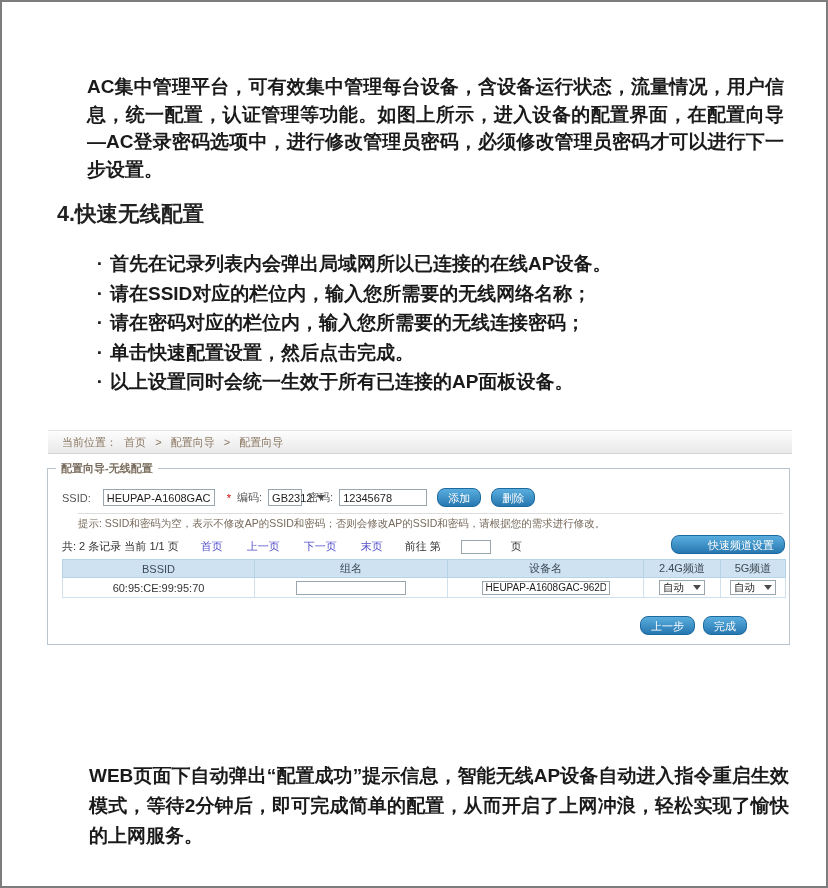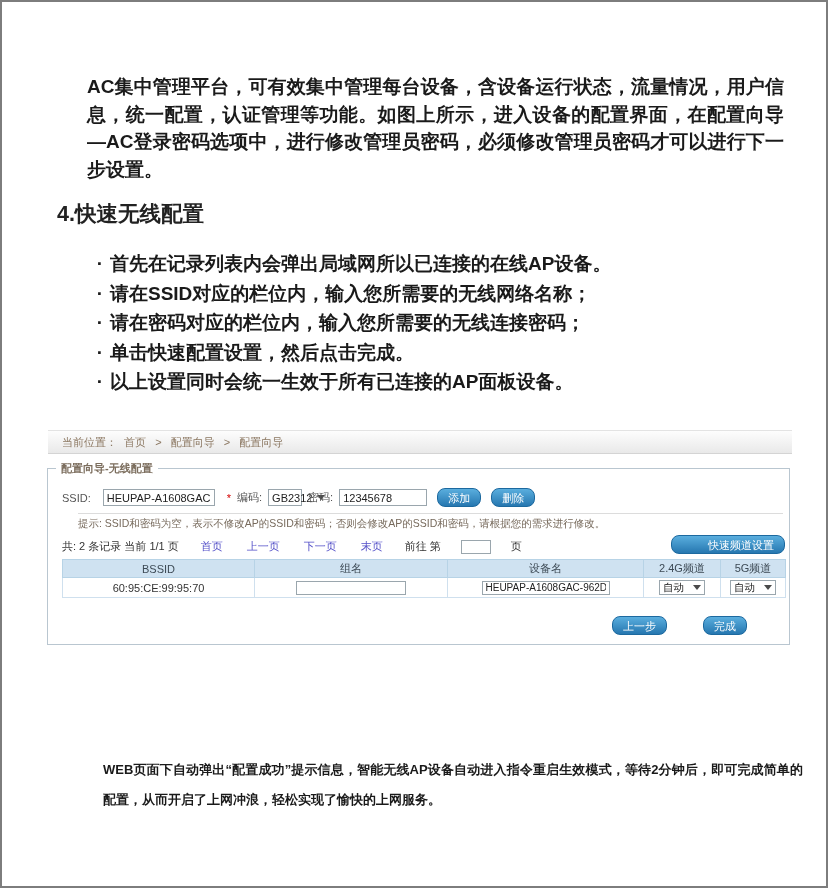--- a/index.html
+++ b/index.html
@@ -9,21 +9,21 @@
     font-family:"Liberation Sans","DejaVu Sans",sans-serif;color:#1a1a1a;
   }
   
   .intro{position:absolute;left:85px;top:52px;width:697px;font-size:19px;line-height:27.5px;font-weight:600;text-align:justify;}
   .h-sec{position:absolute;left:55px;font-size:21.5px;font-weight:600;color:#222;}
   .h4{top:197px;}
   .h5{top:690px;}
   .bullets{position:absolute;left:88px;top:247px;list-style:none;margin:0;padding:0;font-size:19px;font-weight:600;line-height:29.5px;}
   .bullets li{white-space:nowrap;}
   .bullets .dot{display:inline-block;width:20px;text-align:center;}
-  .para5{position:absolute;left:101px;top:740px;width:700px;font-size:13px;line-height:30px;font-weight:600;text-align:justify;}
+  .para5{position:absolute;left:87px;top:740px;width:700px;font-size:19px;line-height:30px;font-weight:600;text-align:justify;}
 
   
   .panel{position:absolute;left:45px;top:428px;width:745px;height:218px;font-size:11px;color:#4a4a4a;}
   .crumbbar{
     position:absolute;left:1px;top:0;right:0;height:22px;line-height:22px;
     background:linear-gradient(#fdfdfd,#e9e9e9);
     border-top:1px solid #e3e3e3;border-bottom:1px solid #d4d4d4;
     padding-left:14px;color:#8c7862;
   }
   .crumbbar a{color:#8c7862;text-decoration:none;margin:0 4px;}
@@ -64,21 +64,21 @@
   .tbl{position:absolute;left:14px;top:90px;border-collapse:collapse;table-layout:fixed;width:723px;background:#fff;}
   .tbl th{
     background:#cfe2f1;color:#3d4a55;font-weight:normal;font-size:11px;
     border:1px solid #b7d3e6;height:17px;padding:0;
   }
   .tbl td{border:1px solid #cfe0ee;height:19px;text-align:center;padding:0;color:#333;background:#fff;}
   .c1{width:192px;}.c2{width:193px;}.c3{width:196px;}.c4{width:77px;}.c5{width:65px;}
   .in-group{width:110px;height:14px;}
   .in-dev{width:128px;height:14px;font-size:10px;}
   .sel-ch{width:46px;height:15px;margin:0 auto;font-size:10.5px;}
-  .footer-btns{position:absolute;right:42px;top:147px;display:flex;gap:36px;align-items:flex-end;}
+  .footer-btns{position:absolute;right:42px;top:147px;display:flex;gap:8px;align-items:flex-end;}
 </style>
 </head>
 <body>
 
 <div class="page">
 
   <p class="intro">AC集中管理平台，可有效集中管理每台设备，含设备运行状态，流量情况，用户信息，统一配置，认证管理等功能。如图上所示，进入设备的配置界面，在配置向导—AC登录密码选项中，进行修改管理员密码，必须修改管理员密码才可以进行下一步设置。</p>
 
   <div class="h-sec h4">4.快速无线配置</div>
 

